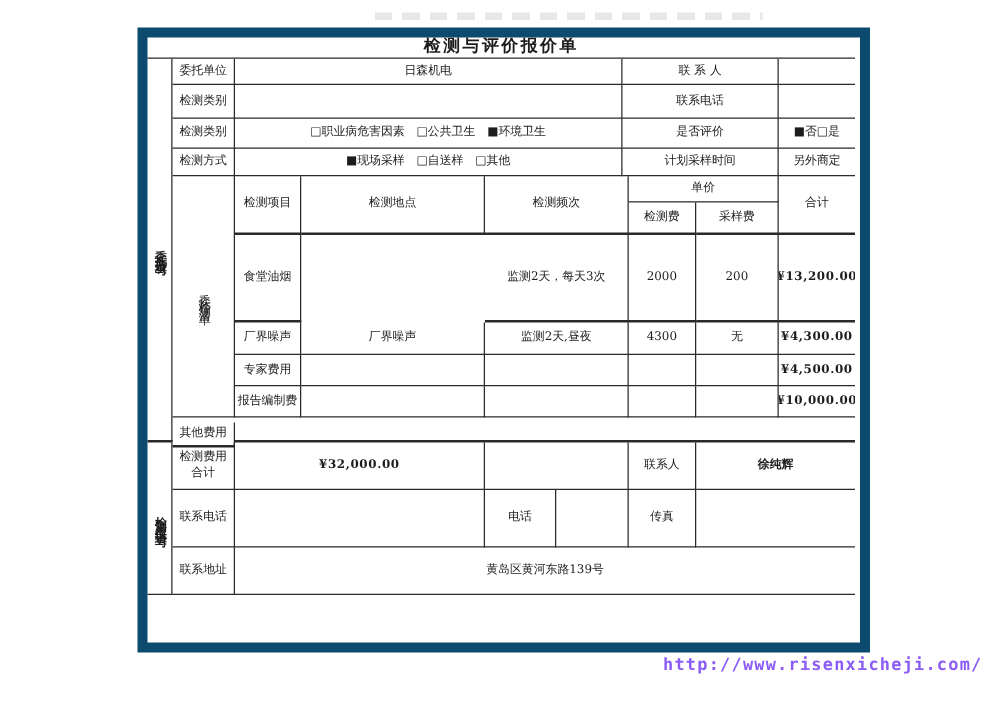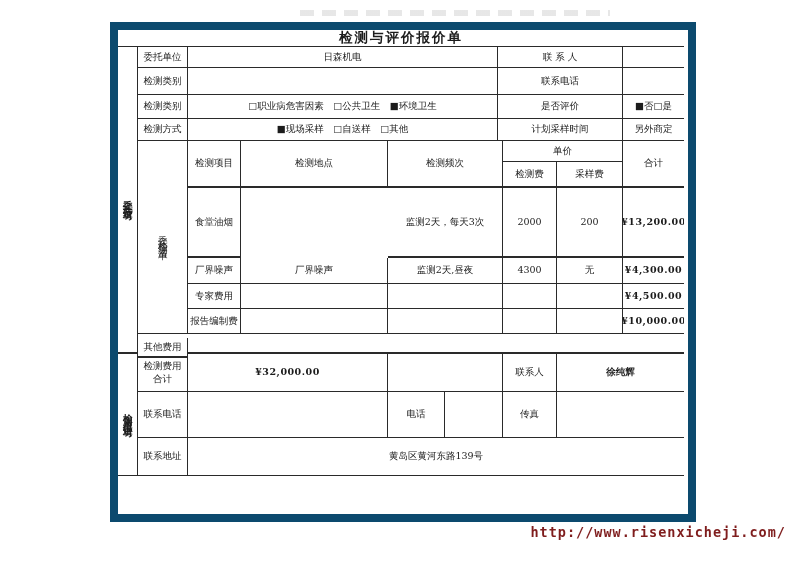--- a/index.html
+++ b/index.html
@@ -13,21 +13,21 @@
         text-align:center;font-size:9.5px;line-height:1.3;padding:1px 2px;overflow:hidden;}
   .nr{border-right:none;}
   .nb{border-bottom:none;}
   .tb{border-bottom-width:2px;}
   .bold{font-weight:bold;}
   .vert{writing-mode:vertical-rl;text-orientation:upright;letter-spacing:3px;padding:2px 0;}
   .title{font-size:13.5px;font-weight:bold;letter-spacing:2px;}
   .amount{font-weight:bold;font-size:9.5px;letter-spacing:0.5px;}
   #watermark{position:absolute;top:524px;right:14px;
              font-family:"DejaVu Sans Mono","Liberation Mono",monospace;
-             font-weight:bold;font-size:13.5px;letter-spacing:1px;color:#7f1d1d;}
+             font-weight:bold;font-size:13.5px;letter-spacing:1px;color:#8b5cf6;}
   #artifact{position:absolute;left:300px;top:10px;width:310px;height:6px;opacity:.35;
             background:repeating-linear-gradient(90deg,#bbb 0 14px,transparent 14px 22px);}
 </style>
 </head>
 <body>
 
 <div id="page">
   <div id="artifact"></div>
 
   <div id="tbl">

